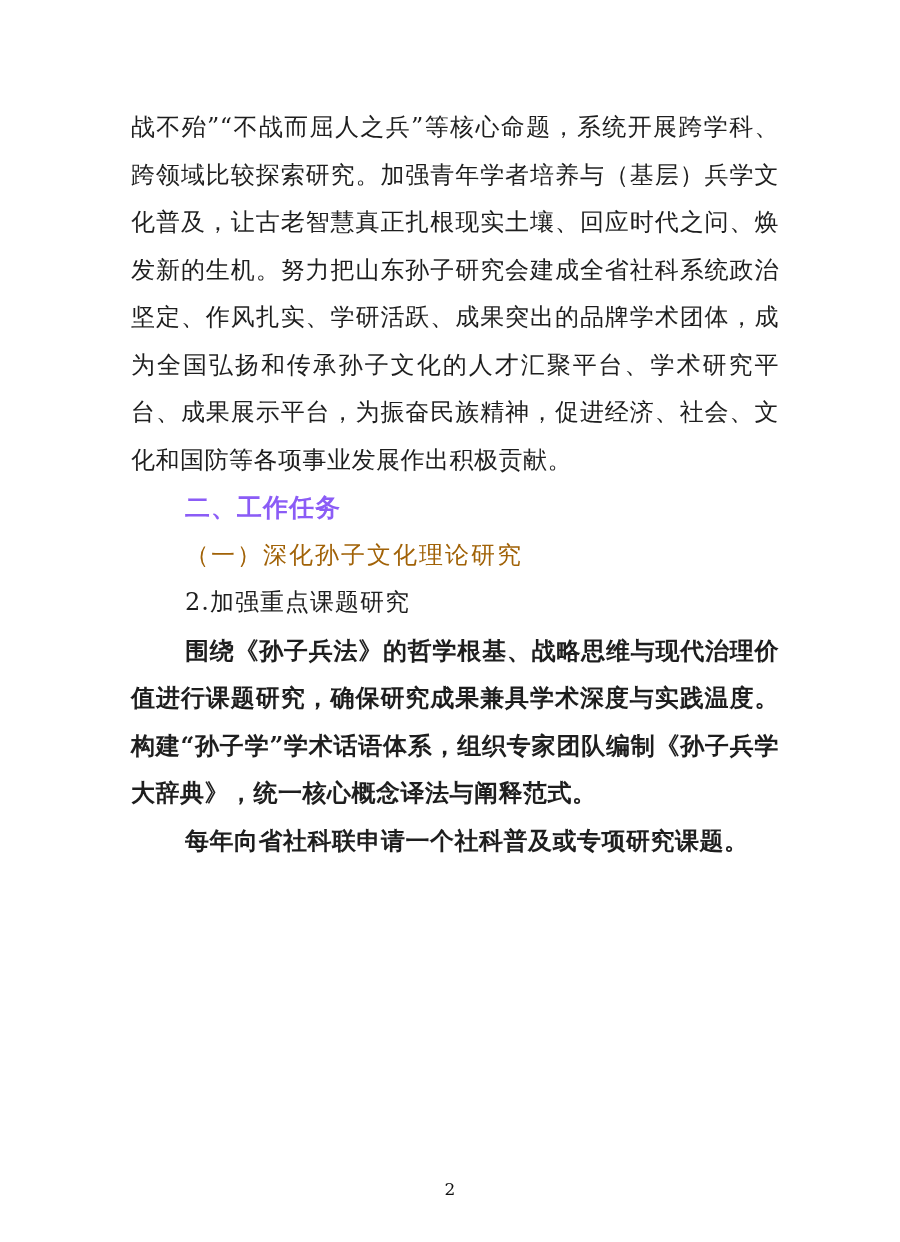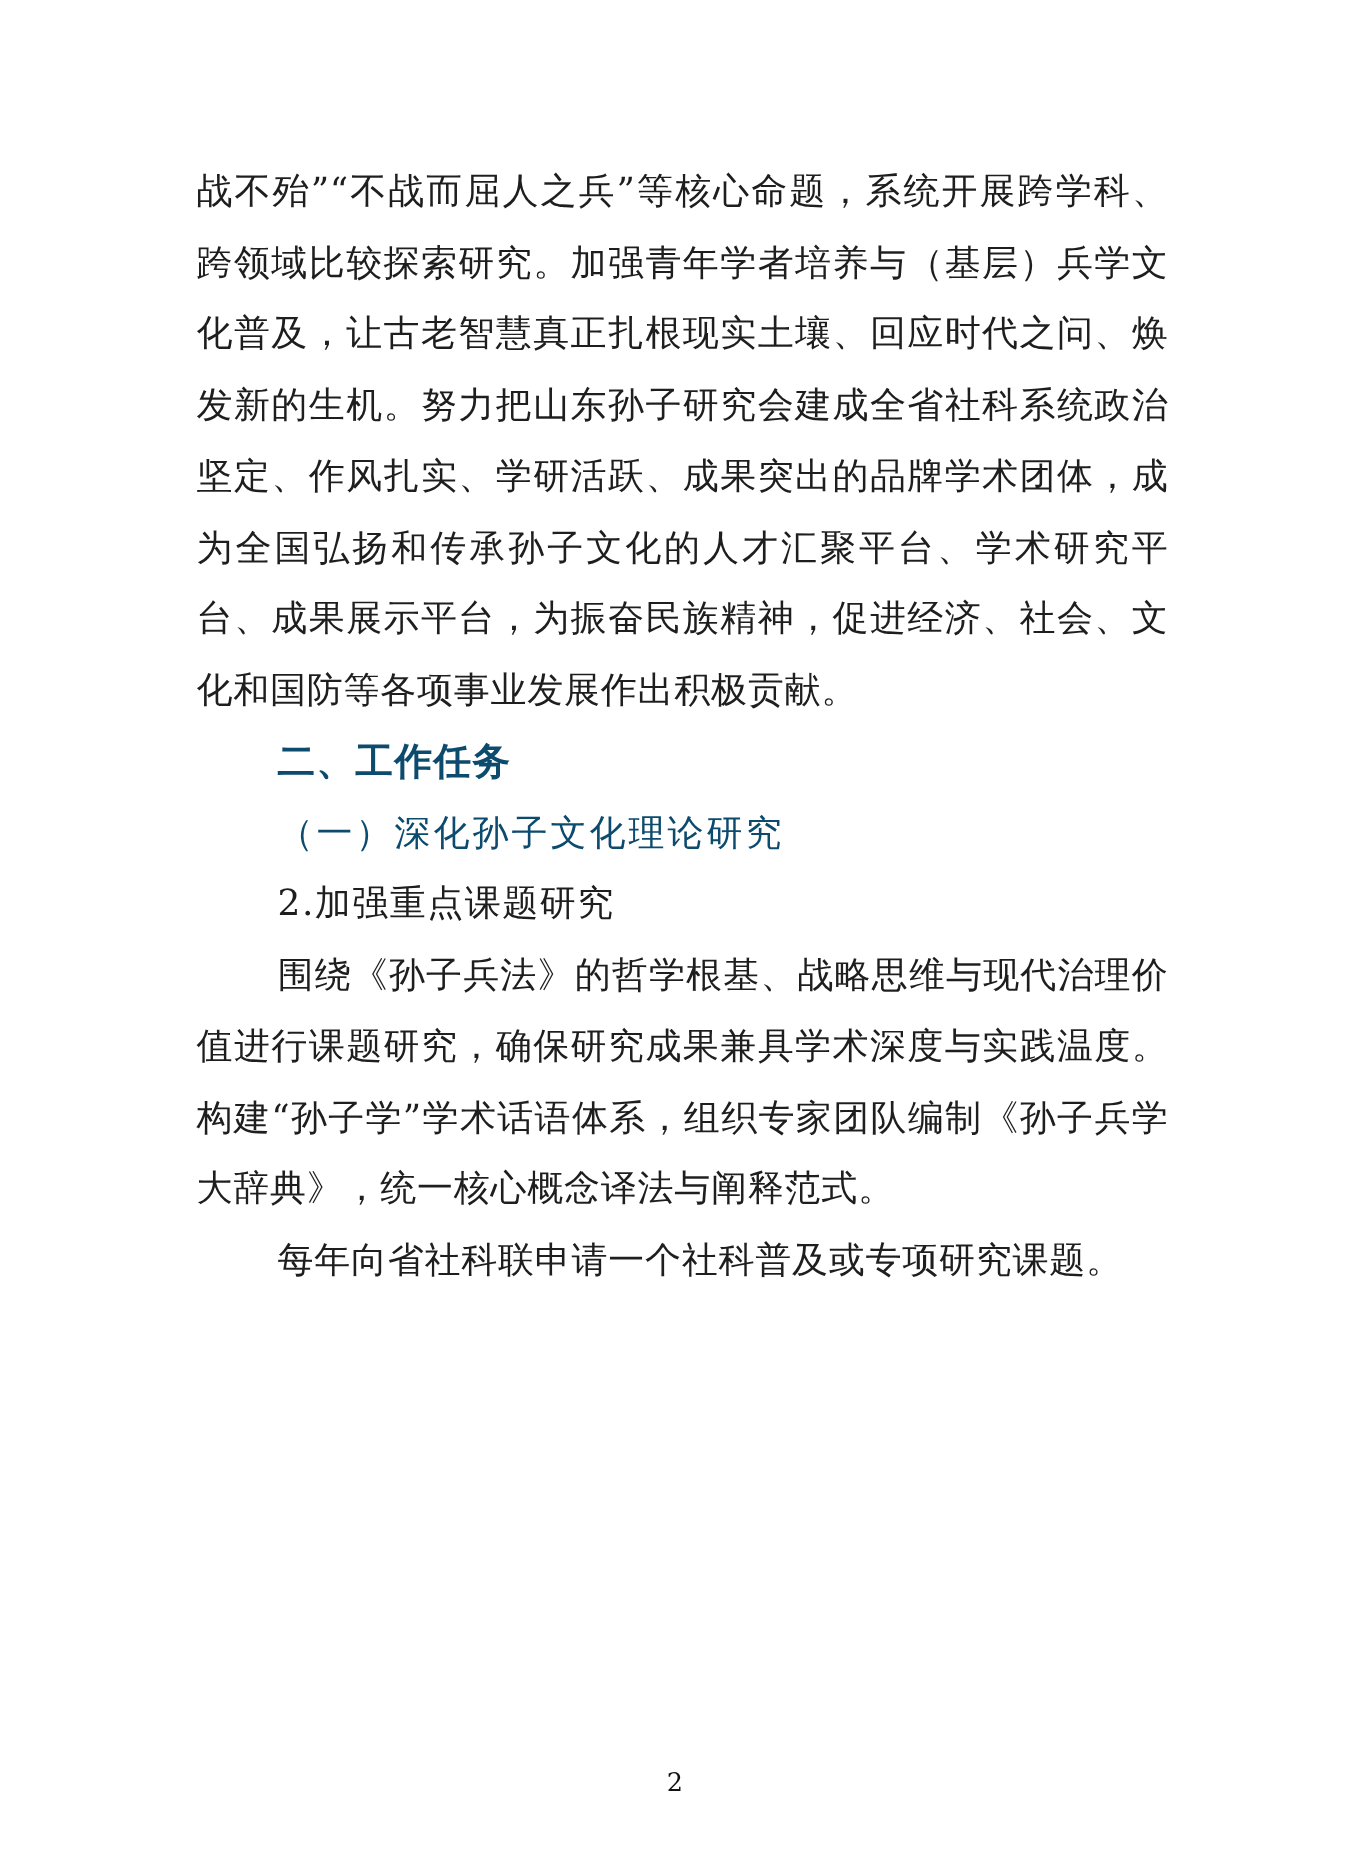--- a/index.html
+++ b/index.html
@@ -31,44 +31,45 @@
   .para {
     margin: 0;
     font-size: 24px;
     line-height: 47.5px;
     text-align: justify;
     text-justify: inter-character;
     letter-spacing: 0.5px;
   }
   .para.indent {
     text-indent: 2.25em;
+    font-weight: bold;
   }
   .para.no-indent {
     text-indent: 0;
   }
   
   .heading-1 {
     margin: 0;
     padding-left: 54px;
     font-family: "DejaVu Sans", sans-serif;
     font-weight: bold;
     font-size: 25px;
     line-height: 47.5px;
     letter-spacing: 1px;
-    color: #0c4a6e;
+    color: #8b5cf6;
   }
   
   .heading-2 {
     margin: 0;
     padding-left: 54px;
     font-size: 24px;
     font-weight: 500;
     line-height: 47.5px;
     letter-spacing: 2px;
-    color: #0c4a6e;
+    color: #a16207;
   }
   .numbered {
     margin: 0;
     padding-left: 54px;
     font-size: 24px;
     line-height: 47.5px;
     letter-spacing: 1px;
   }
   .footer {
     position: absolute;

